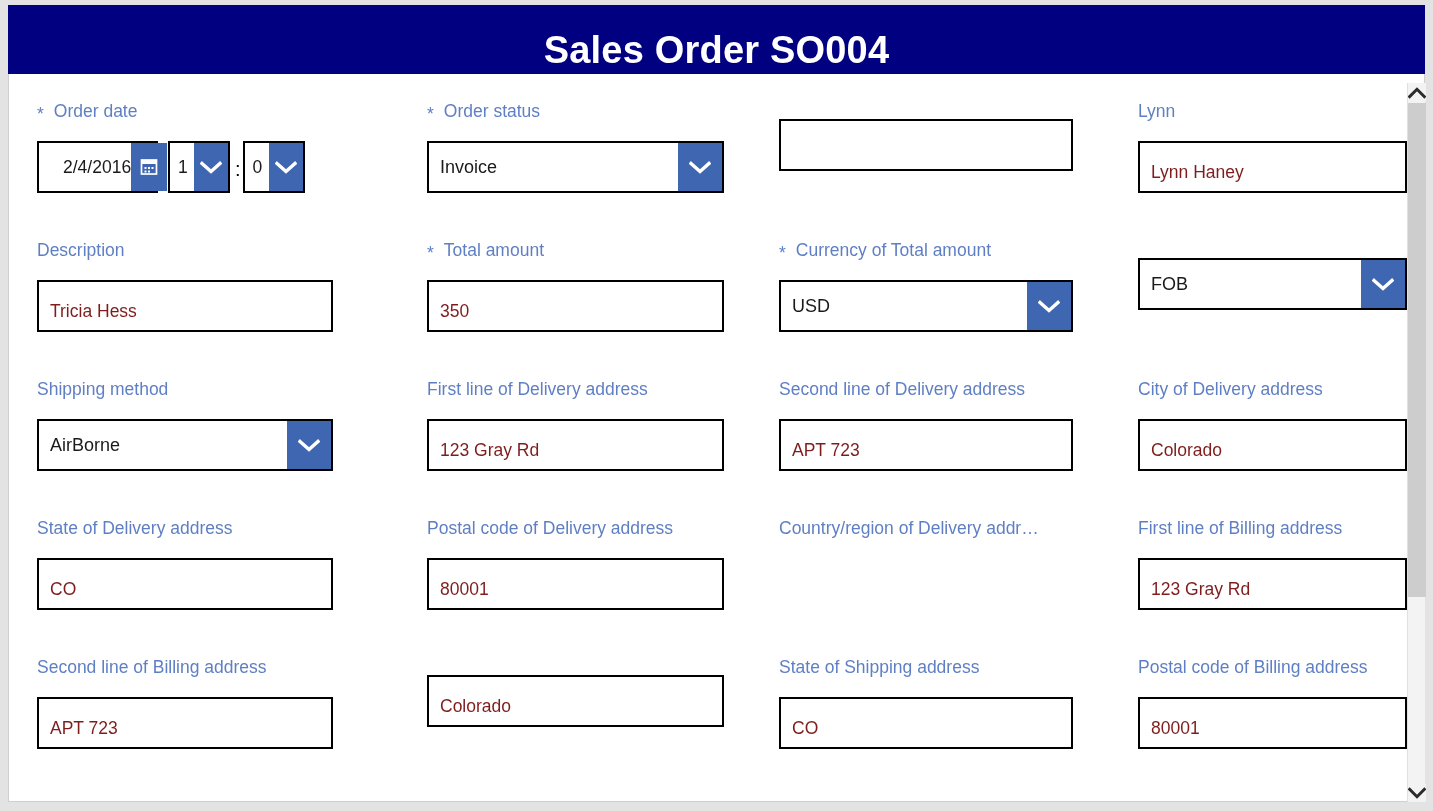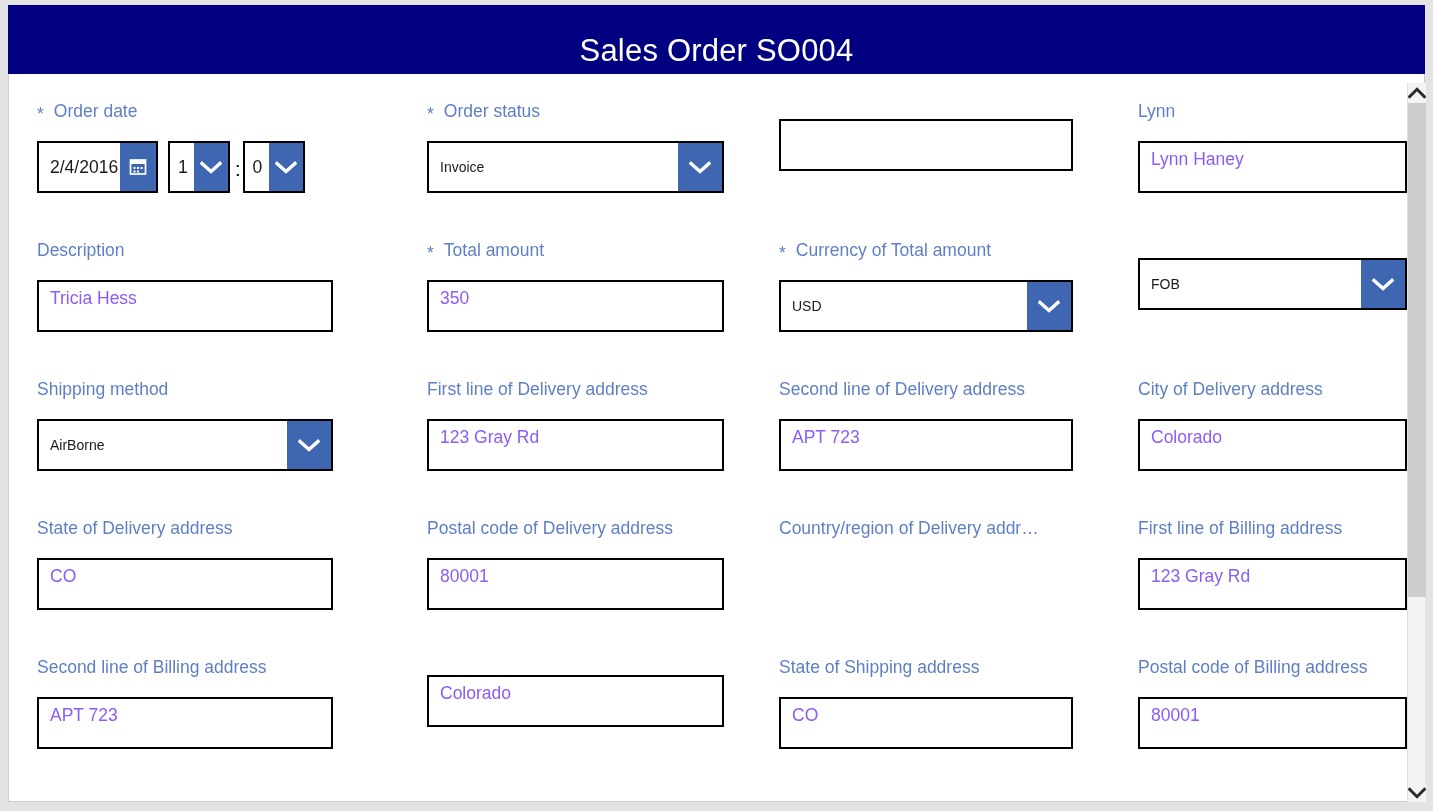--- a/index.html
+++ b/index.html
@@ -23,22 +23,22 @@
     position: absolute;
     left: 8px; top: 5px;
     width: 1417px; height: 69px;
     background: #000080;
     display: flex;
     align-items: center;
     justify-content: center;
   }
   .titlebar-text {
     color: #ffffff;
-    font-size: 31px;
-    font-weight: 400;
+    font-size: 38px;
+    font-weight: 700;
     letter-spacing: 0.2px;
     line-height: 1;
     margin-top: 21px;
   }
 
   
   .panel {
     position: absolute;
     left: 8px; top: 74px;
     width: 1417px; height: 728px;
@@ -96,39 +96,39 @@
     display: flex;
     align-items: center;
   }
 
   
   .textbox {
     height: 52px;
     background: #ffffff;
     border: 2px solid #000000;
     display: flex;
-    align-items: center;
-    padding: 0 0 16px 11px;
+    align-items: flex-end;
+    padding: 0 0 8px 11px;
     font-size: 17.5px;
-    color: #8b5cf6;
+    color: #7f1d1d;
   }
   .w-296 { width: 296px; }
   .w-297 { width: 297px; }
   .w-294 { width: 294px; }
 
   
   .combo {
     height: 52px;
     border: 2px solid #000000;
     background: #ffffff;
     display: flex;
     align-items: center;
     justify-content: space-between;
     padding-left: 11px;
-    font-size: 14px;
+    font-size: 18px;
     color: #1a1a1a;
   }
   .combo-btn {
     width: 44px;
     height: 100%;
     background: #3f66b0;
     display: flex;
     align-items: center;
     justify-content: center;
     flex: 0 0 44px;
@@ -141,21 +141,21 @@
 
   
   .date-box {
     width: 121px;
     height: 52px;
     border: 2px solid #000000;
     background: #ffffff;
     display: flex;
     align-items: center;
     justify-content: space-between;
-    padding-left: 11px;
+    padding-left: 24px;
     font-size: 17.5px;
     color: #1a1a1a;
   }
   .cal-btn {
     width: 36px;
     height: 100%;
     background: #3f66b0;
     display: flex;
     align-items: center;
     justify-content: center;

